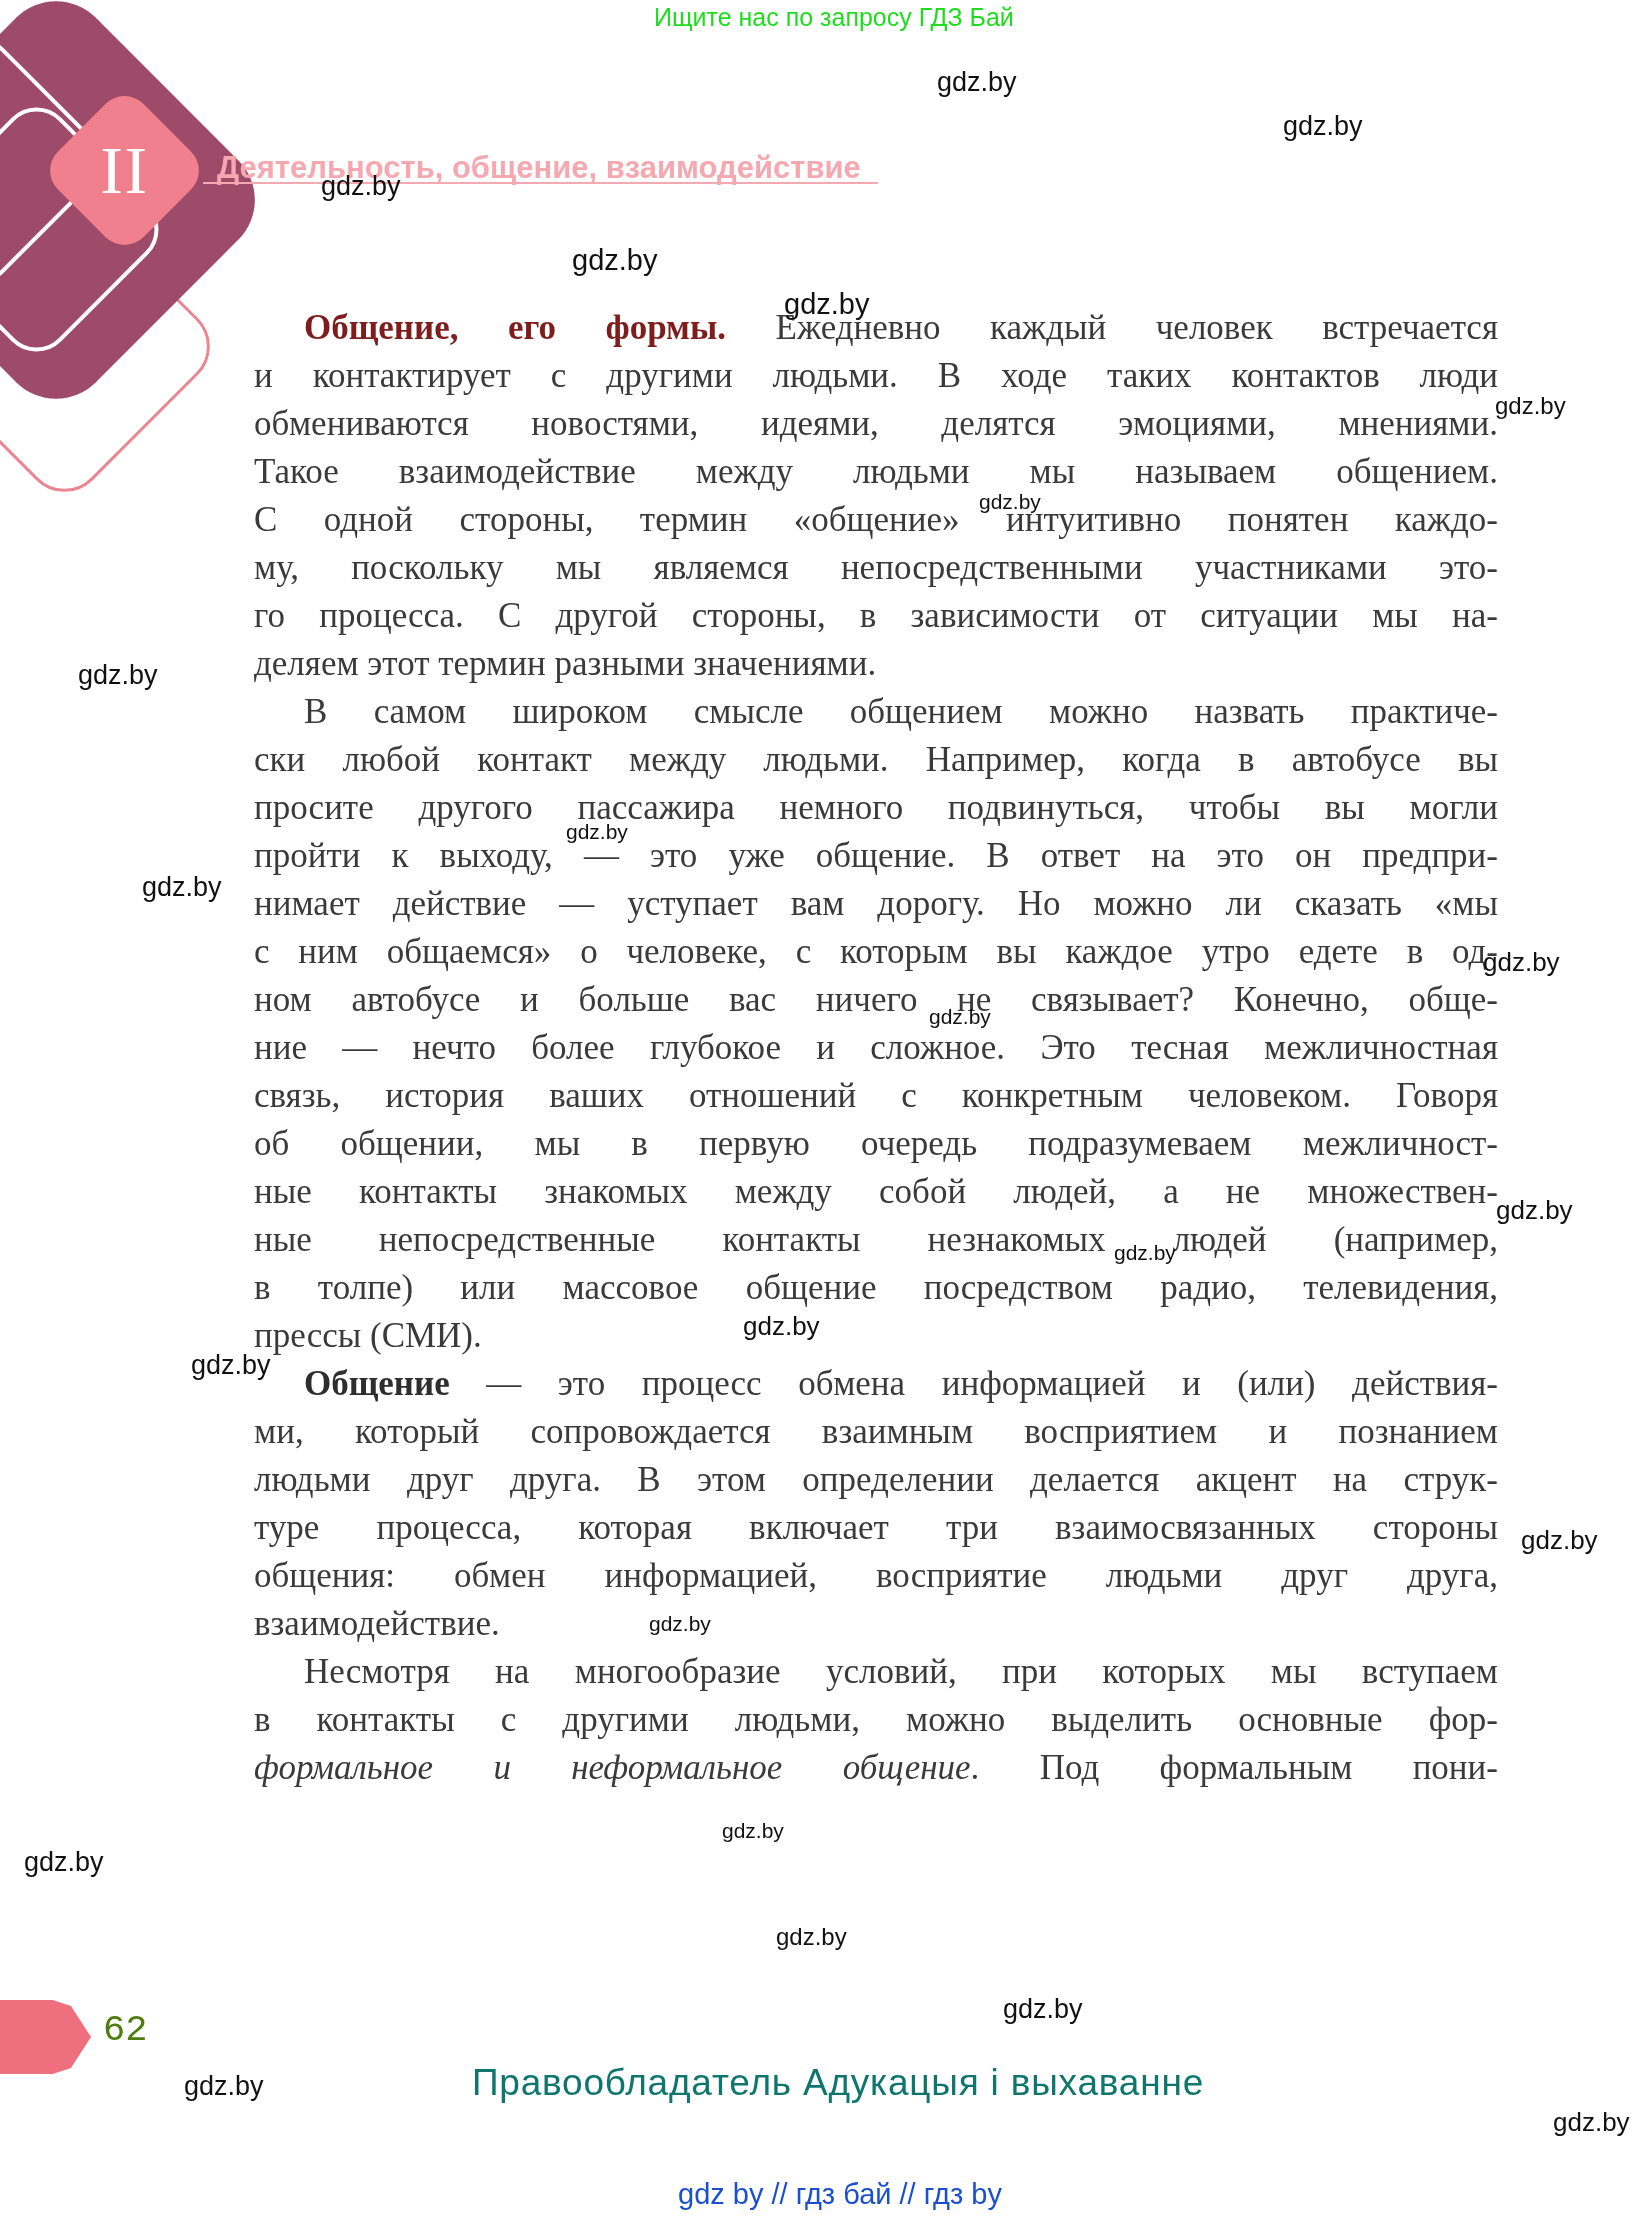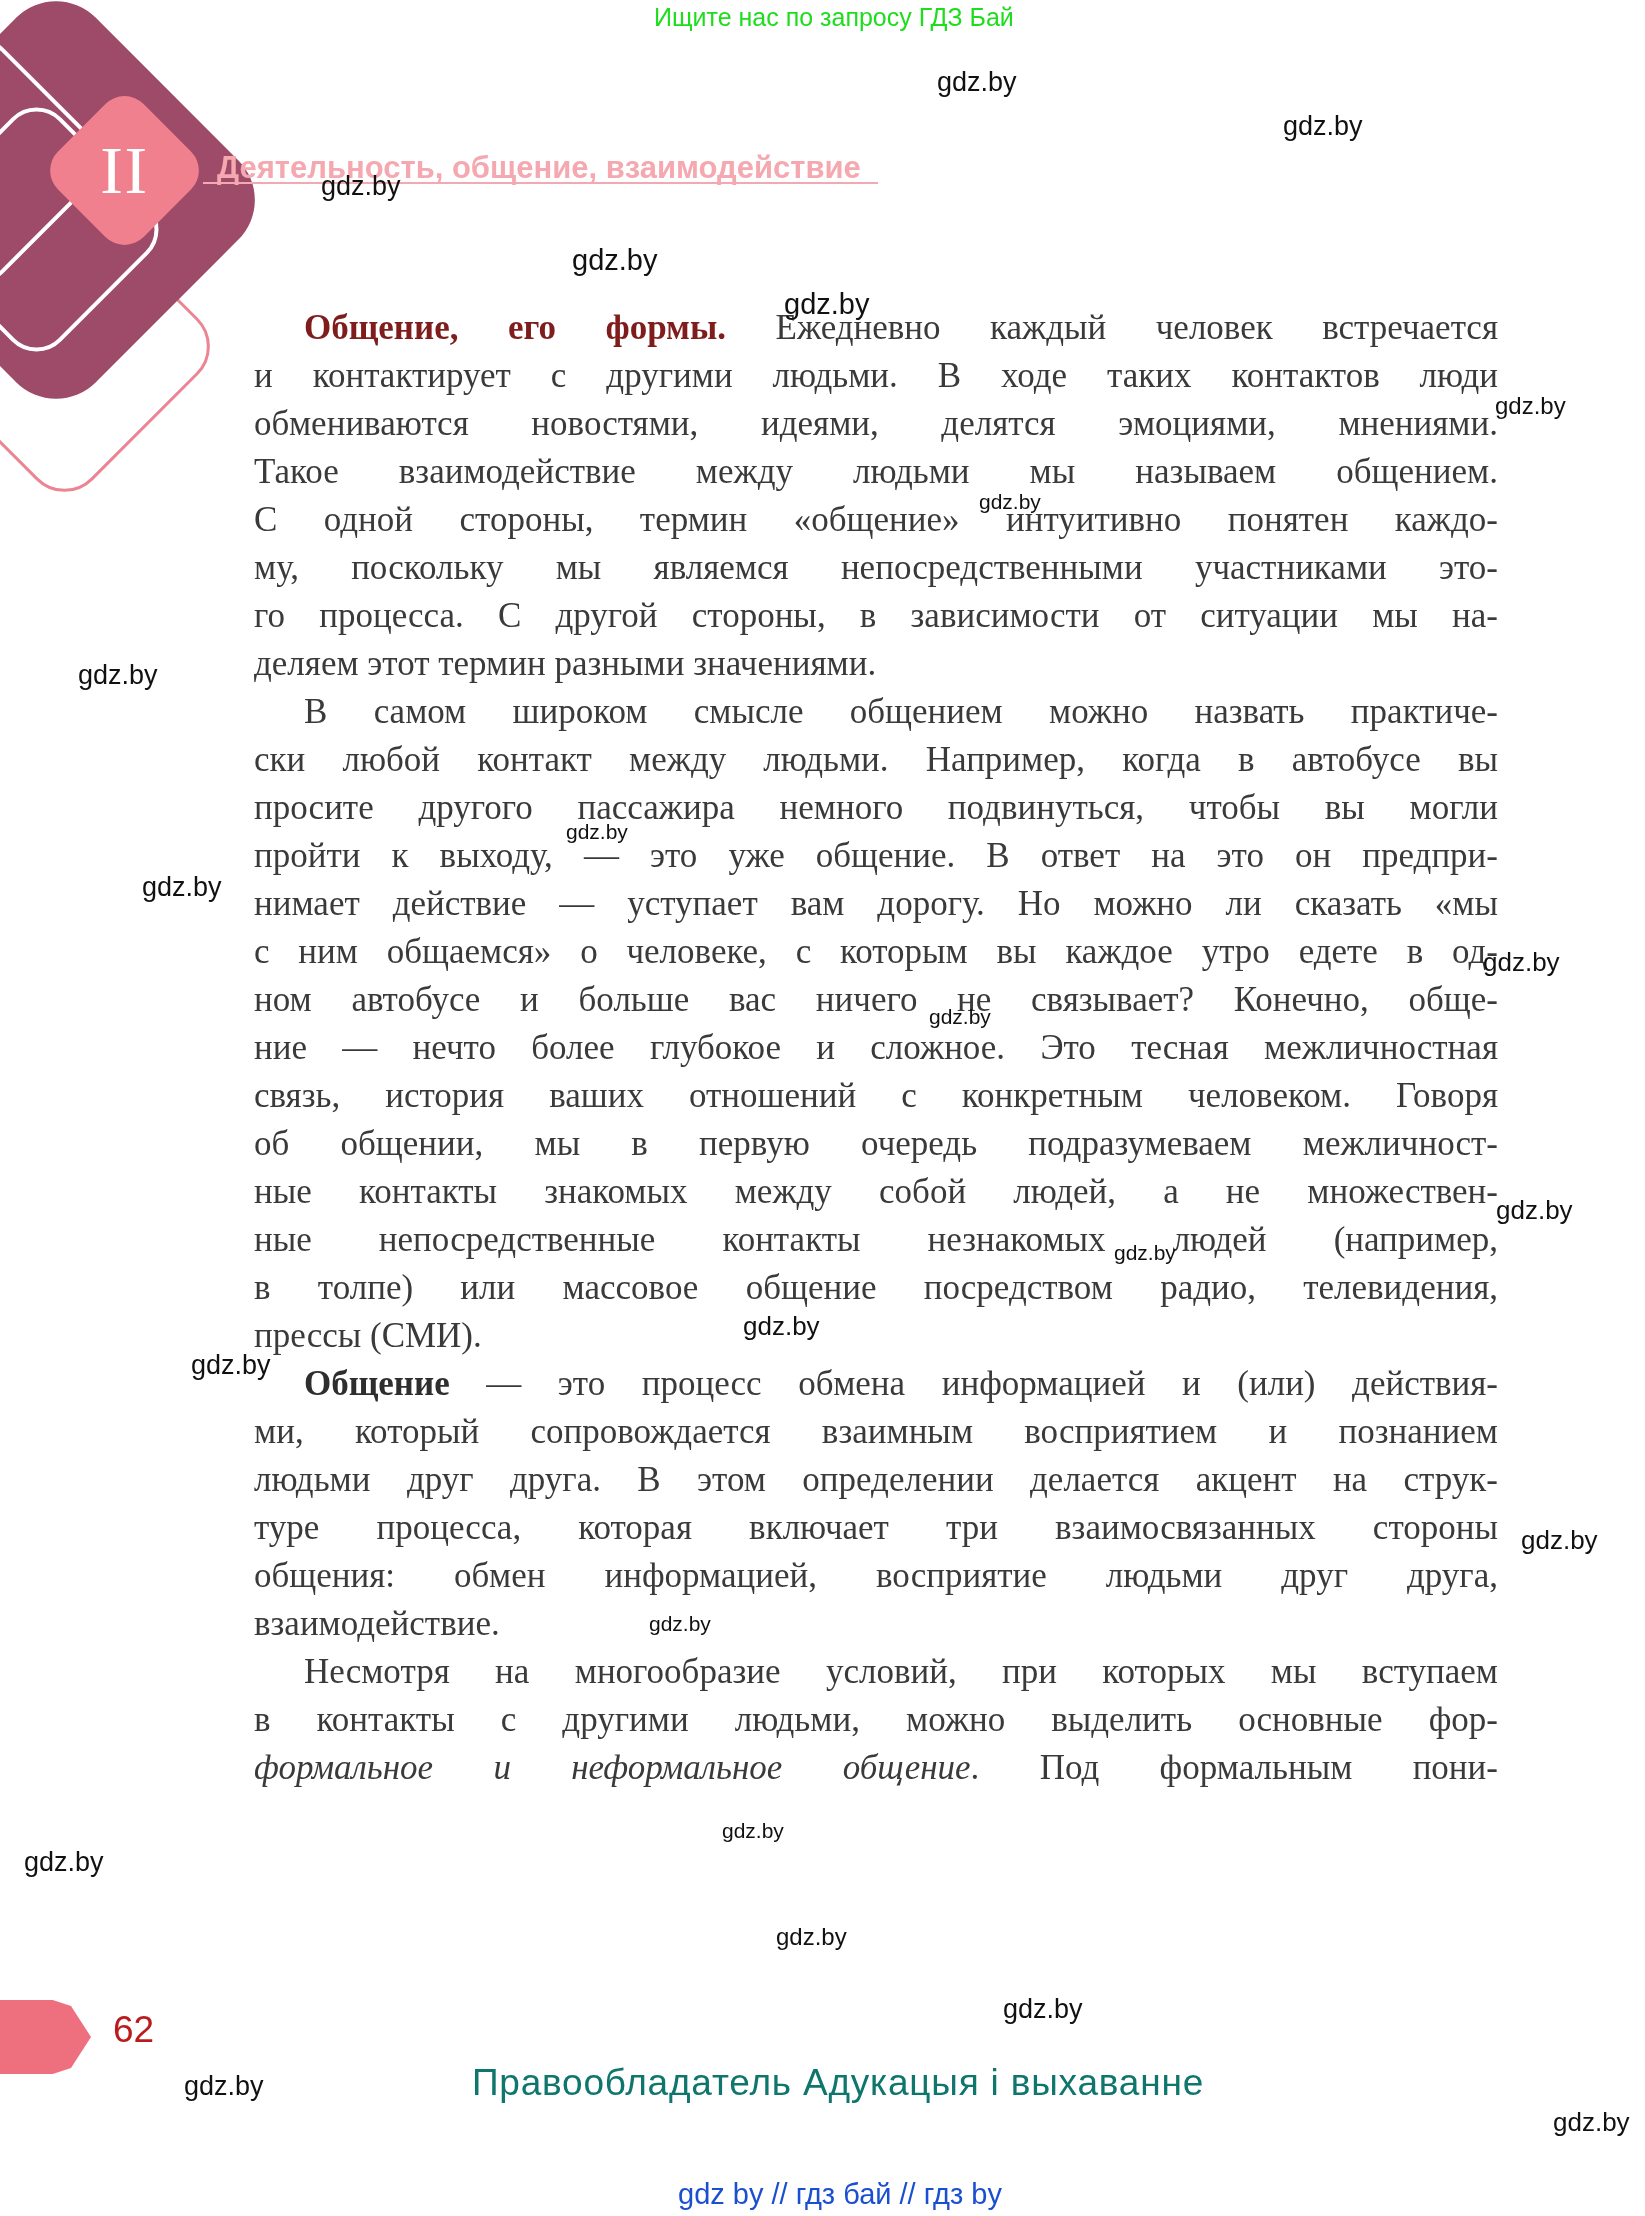--- a/index.html
+++ b/index.html
@@ -54,22 +54,22 @@
     position:absolute;
     font-family:"Liberation Sans",sans-serif;
     color:#111;white-space:nowrap;z-index:6;
   }
   
   .page-tab{
     position:absolute;left:0;top:2000px;width:91px;height:74px;background:#ee6f7d;z-index:2;
     clip-path:polygon(0 0,58% 0,78% 8%,100% 50%,78% 92%,58% 100%,0 100%);
   }
   .page-number{
-    position:absolute;left:113px;top:2009px;z-index:3;
-    font-family:Liberation Sans, sans-serif;font-size:37px;color:#b91c1c;
+    position:absolute;left:103px;top:2009px;z-index:3;
+    font-family:Liberation Mono, monospace;font-size:37px;color:#4d7c0f;
   }
   .copyright{
     position:absolute;left:419px;top:2062px;width:838px;z-index:3;
     font-family:"Liberation Sans",sans-serif;font-size:37px;color:#0f766e;
     text-align:center;white-space:nowrap;letter-spacing:0.8px;
   }
   .footer-links{
     position:absolute;left:678px;top:2178px;z-index:3;
     font-family:"Liberation Sans",sans-serif;font-size:29px;color:#1a4fd0;white-space:nowrap;
   }

